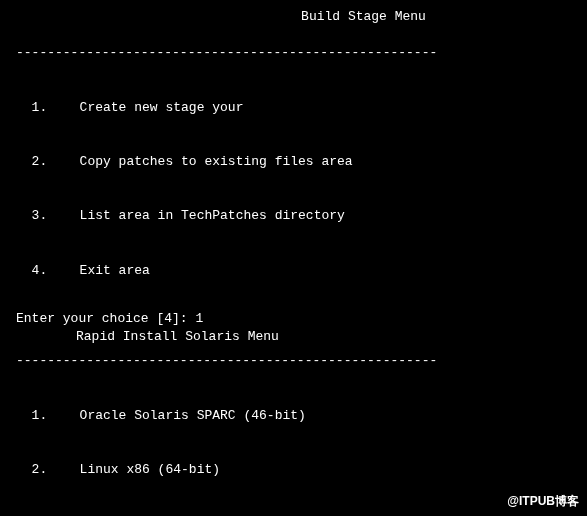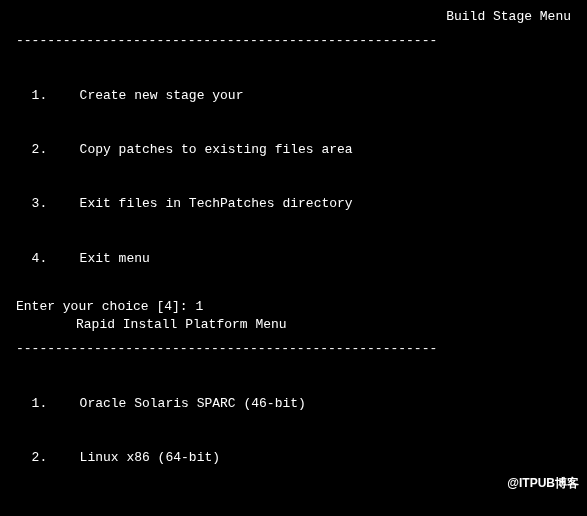--- a/index.html
+++ b/index.html
@@ -13,23 +13,23 @@
       font-family: "Courier New", Courier, monospace;
       font-size: 13px;
       width: 587px;
       height: 516px;
       padding: 8px 16px;
       line-height: 1.4;
       position: relative;
       overflow: hidden;
     }
     .title {
-      text-align: right;
+      text-align: center;
       padding-left: 140px;
-      margin-bottom: 6px;
+      margin-bottom: 18px;
     }
     .title2 {
       text-align: left;
       padding-left: 60px;
       margin-bottom: 6px;
     }
     .divider {
       margin-bottom: 18px;
       letter-spacing: 0;
       white-space: nowrap;
@@ -42,49 +42,49 @@
     .menu-item .num {
       display: inline-block;
       width: 48px;
     }
     .prompt {
       margin-top: 30px;
     }
     .watermark {
       position: absolute;
       right: 8px;
-      bottom: 24px;
+      bottom: 6px;
       color: #fff;
       font-family: Arial, sans-serif;
       font-size: 12px;
       font-weight: bold;
     }
   </style>
 </head>
 <body>
 
 <div class="title">Build Stage Menu</div>
 <div class="divider">------------------------------------------------------</div>
 
 <div class="menu-item">
   <span class="num">1.</span><span>Create new stage your</span>
 </div>
 <div class="menu-item">
   <span class="num">2.</span><span>Copy patches to existing files area</span>
 </div>
 <div class="menu-item">
-  <span class="num">3.</span><span>Exit files in TechPatches directory</span>
+  <span class="num">3.</span><span>List area in TechPatches directory</span>
 </div>
 <div class="menu-item">
-  <span class="num">4.</span><span>Exit menu</span>
+  <span class="num">4.</span><span>Exit area</span>
 </div>
 
 <div class="prompt">Enter your choice [4]: 1</div>
 
-<div class="title2">Rapid Install Platform Menu</div>
+<div class="title2">Rapid Install Solaris Menu</div>
 <div class="divider">------------------------------------------------------</div>
 
 <div class="menu-item">
   <span class="num">1.</span><span>Oracle Solaris SPARC (46-bit)</span>
 </div>
 <div class="menu-item">
   <span class="num">2.</span><span>Linux x86 (64-bit)</span>
 </div>
 <div class="menu-item">
   

